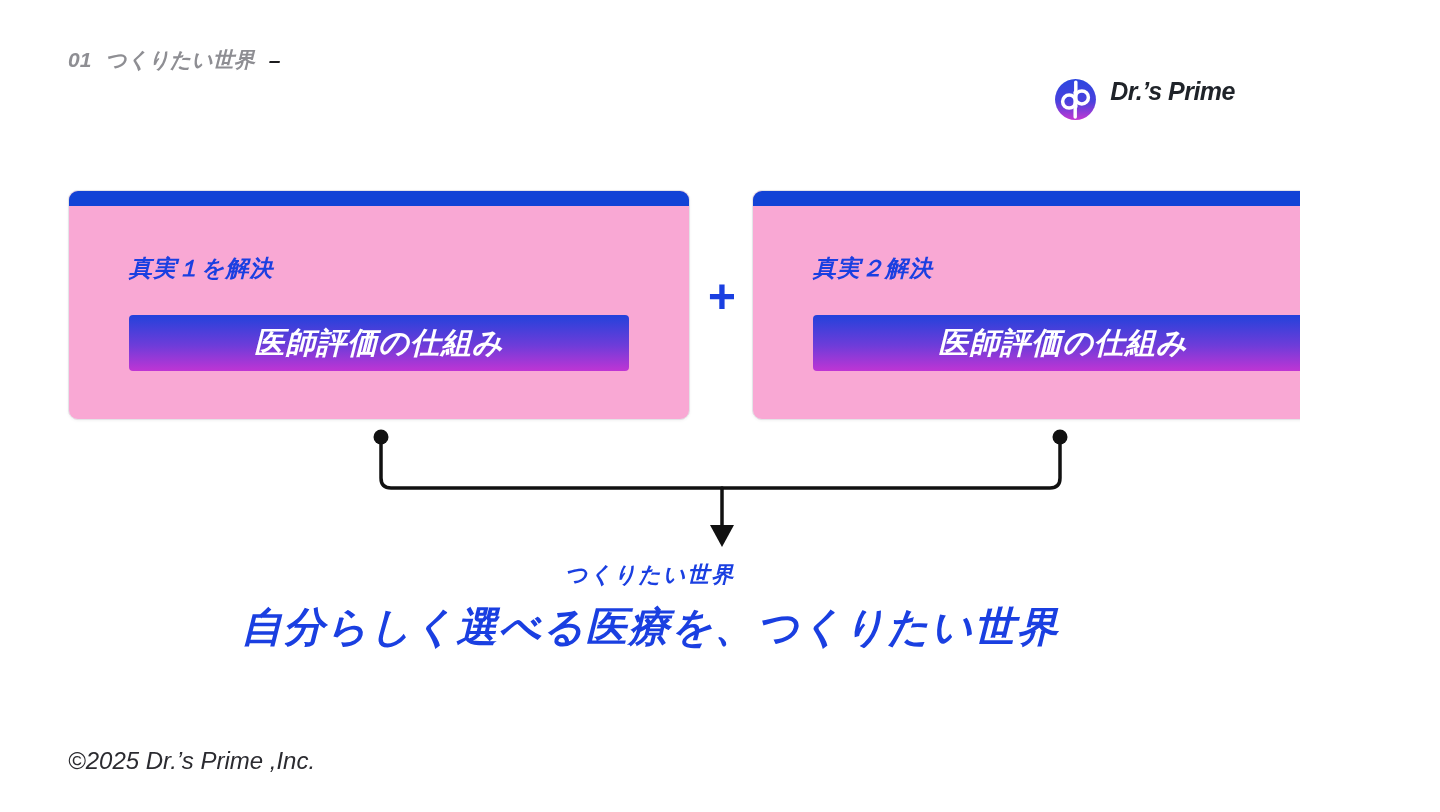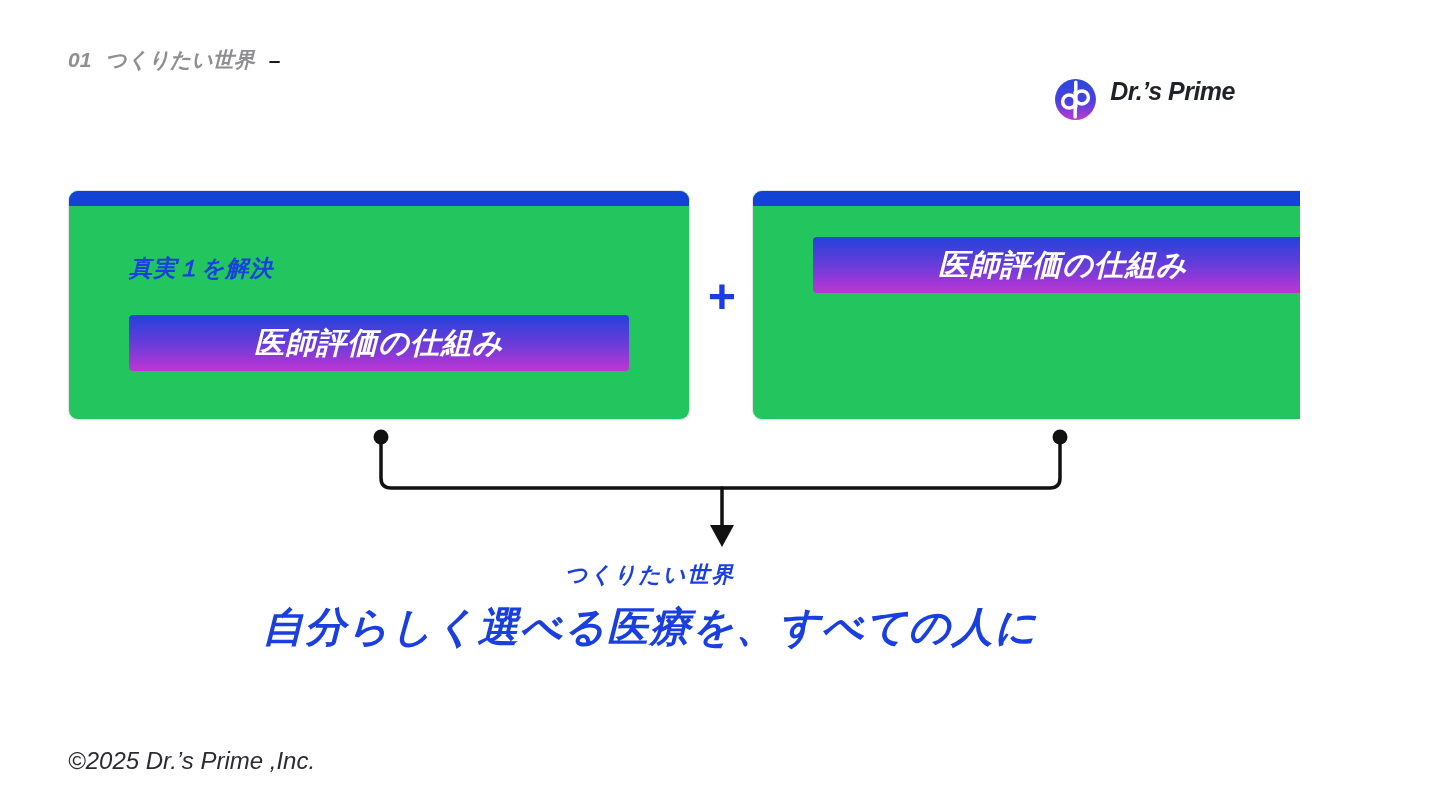--- a/index.html
+++ b/index.html
@@ -58,21 +58,21 @@
     color: var(--logo-text);
     letter-spacing: -0.5px;
   }
 
   
   .card {
     position: absolute;
     top: 190px;
     width: 622px;
     height: 230px;
-    background: #22c55e;
+    background: #f9a8d4;
     border: 1px solid var(--card-border);
     border-radius: 10px;
     overflow: hidden;
     box-shadow: 0 1px 3px rgba(0,0,0,0.05);
   }
   .card.left  { left: 68px; }
   .card.right { left: 752px; }
   .card-topbar {
     height: 15px;
     width: 100%;
@@ -201,31 +201,32 @@
     <div class="card-label">真実１を解決</div>
     <div class="card-banner">
       <span class="card-banner-text">医師評価の仕組み</span>
     </div>
   </div>
 
   <div class="plus">+</div>
 
   <div class="card right">
     <div class="card-topbar"></div>
+    <div class="card-label">真実２解決</div>
     <div class="card-banner">
       <span class="card-banner-text">医師評価の仕組み</span>
     </div>
   </div>
 
   <svg class="connector" viewBox="0 0 1440 135" xmlns="http://www.w3.org/2000/svg" aria-hidden="true">
     <circle class="fill" cx="381" cy="17" r="7.5"></circle>
     <circle class="fill" cx="1060" cy="17" r="7.5"></circle>
     <path class="stroke" d="M 381 20 L 381 58 Q 381 68 391 68 L 1050 68 Q 1060 68 1060 58 L 1060 20"></path>
     <line class="stroke" x1="722" y1="68" x2="722" y2="107"></line>
     <polygon class="fill" points="710,105 734,105 722,127"></polygon>
   </svg>
 
   <div class="kicker">つくりたい世界</div>
-  <div class="headline">自分らしく選べる医療を、すべての人に</div>
+  <div class="headline">自分らしく選べる医療を、つくりたい世界</div>
 
   <div class="footer">©2025 Dr.’s Prime ,Inc.</div>
 
 </div>
 
 </body></html>

